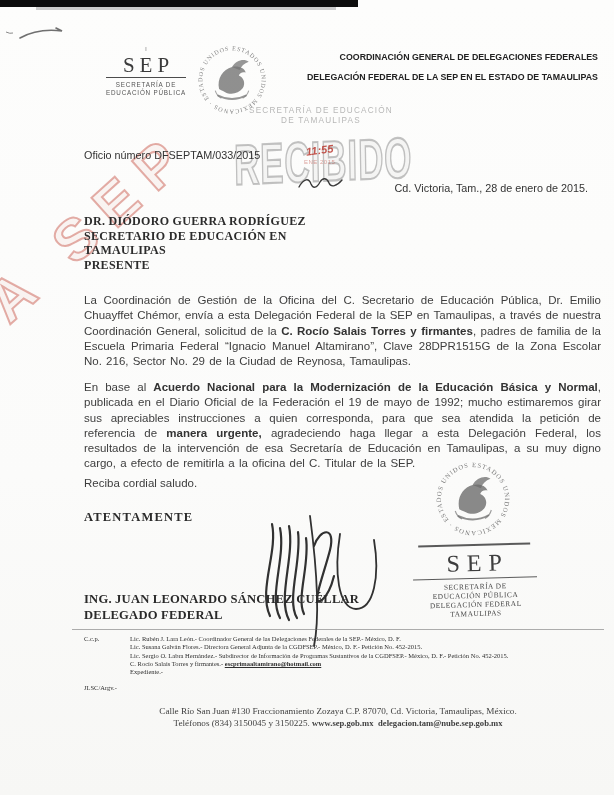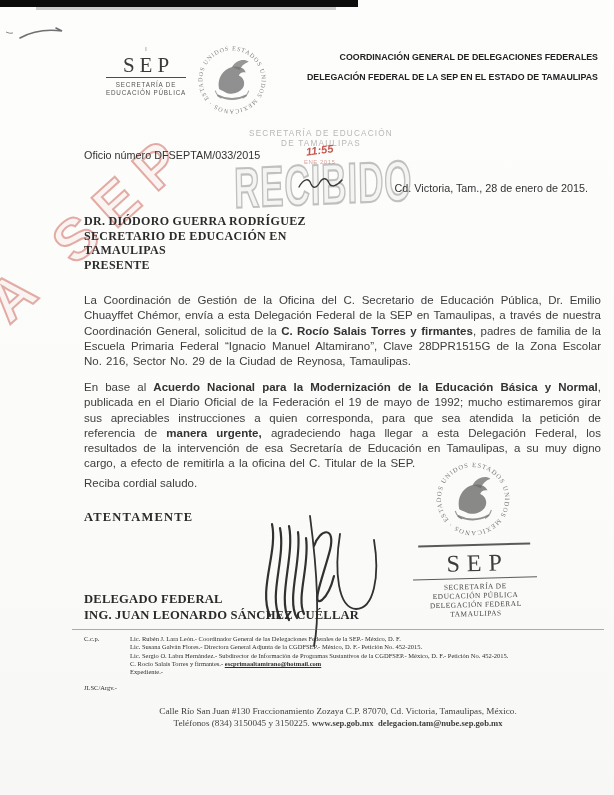--- a/index.html
+++ b/index.html
@@ -31,21 +31,21 @@
   
   .hdr-right{right:16px;top:52px;width:340px;text-align:right;}
   .hdr-right .motto{font-style:italic;font-size:7.8px;color:#3f3f3f;margin-bottom:7px;}
   .hdr-right .org{font-weight:bold;font-size:8.8px;color:#222;line-height:10.8px;}
   .hdr-right .org3{margin-top:9px;}
   
   .folio{left:474px;top:110px;font-family:"DejaVu Sans Mono",monospace;font-size:17px;color:#6f6f6f;letter-spacing:3px;}
   .folio .p1{opacity:.55;margin-right:22px;}
   .folio .p2{opacity:.85;}
   
-  .recv{left:226px;top:106px;width:190px;text-align:center;pointer-events:none;margin-top:23px;}
+  .recv{left:226px;top:106px;width:190px;text-align:center;pointer-events:none;}
   .recv .rl{font-size:8.2px;letter-spacing:1.2px;color:rgba(125,125,125,.55);line-height:10px;}
   .recv .big{
     margin-top:4px;font-weight:bold;font-size:38px;letter-spacing:1px;
     color:rgba(150,150,150,.08);
     -webkit-text-stroke:1.4px rgba(145,145,145,.55);
     transform:scale(.92,1.5) rotate(-1.5deg);transform-origin:center top;
     font-family:"Liberation Sans",sans-serif;white-space:nowrap;
   }
   
   .redstamp{
@@ -180,22 +180,22 @@
     <div class="srule2"></div>
     <div class="scaption">
       <div>SECRETARÍA DE</div>
       <div>EDUCACIÓN PÚBLICA</div>
       <div>DELEGACIÓN FEDERAL</div>
       <div>TAMAULIPAS</div>
     </div>
   </div>
 
   <div class="abs signer">
+    <div>ING. JUAN LEONARDO SÁNCHEZ CUÉLLAR</div>
     <div>DELEGADO FEDERAL</div>
-    <div>ING. JUAN LEONARDO SÁNCHEZ CUÉLLAR</div>
   </div>
 
   <div class="abs divider"></div>
   <div class="abs ccp">
     <div class="lbl">C.c.p.</div>
     <div class="entries">
       <div>Lic. Rubén J. Lara León.- Coordinador General de las Delegaciones Federales de la SEP.- México, D. F.</div>
       <div>Lic. Susana Galván Flores.- Directora General Adjunta de la CGDFSEP.- México, D. F.- Petición No. 452-2015.</div>
       <div>Lic. Sergio O. Labra Hernández.- Subdirector de Información de Programas Sustantivos de la CGDFSEP.- México, D. F.- Petición No. 452-2015.</div>
       <div><span>C. Rocío Salais Torres y firmantes.- </span><span class="email">escprimaaltamirano@hotmail.com</span></div>

